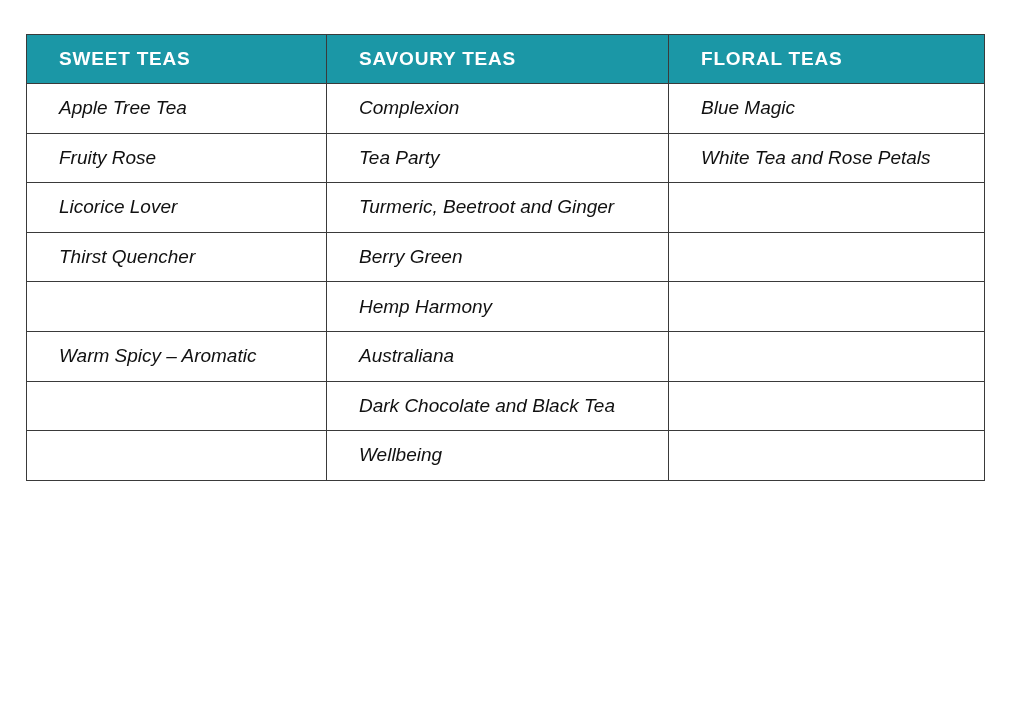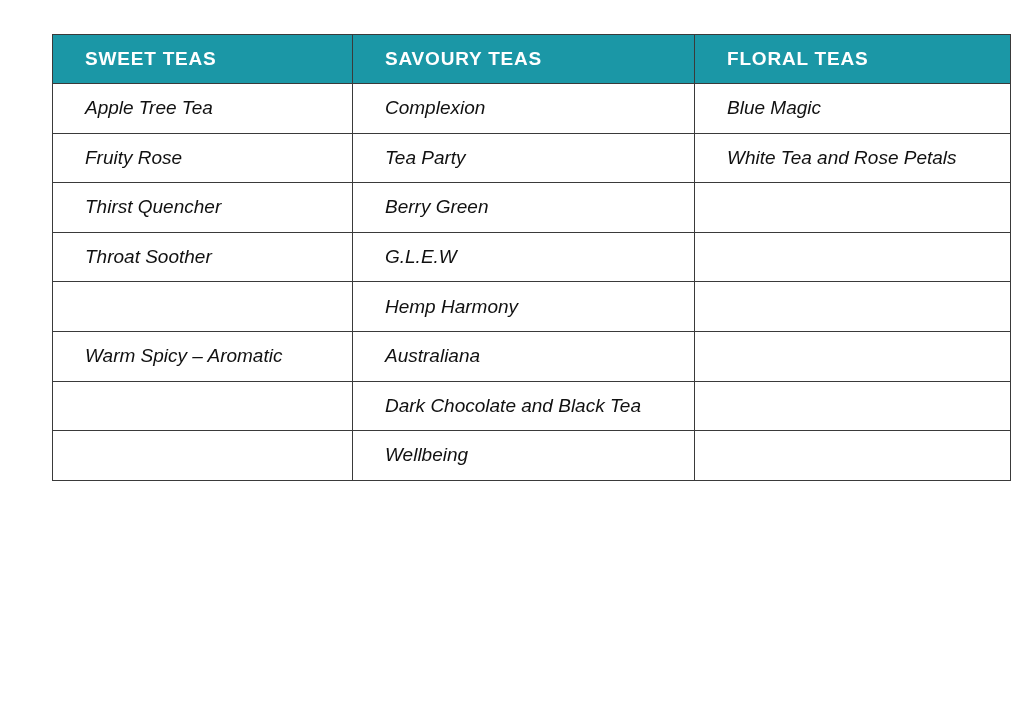--- a/index.html
+++ b/index.html
@@ -1,18 +1,18 @@
 <!DOCTYPE html>
 <html><head>
   <meta charset="utf-8">
   <style>
     html, body { margin: 0; padding: 0; background: #ffffff; }
     body { width: 1024px; height: 712px; position: relative; overflow: hidden; }
     .tea-table {
-      position: absolute; left: 52px; top: 34px;
+      position: absolute; left: 26px; top: 34px;
       width: 958px; border-collapse: collapse;
       font-family: "Liberation Sans", sans-serif;
       table-layout: fixed;
     }
     .tea-table col.c1 { width: 300px; }
     .tea-table col.c2 { width: 342px; }
     .tea-table col.c3 { width: 316px; }
     .tea-table th {
       background: #1b97a6; color: #ffffff; text-align: left;
       font-weight: bold; font-size: 19px; letter-spacing: 0.8px;
@@ -48,27 +48,27 @@
         <td>Apple Tree Tea</td>
         <td>Complexion</td>
         <td>Blue Magic</td>
       </tr>
       <tr>
         <td>Fruity Rose</td>
         <td>Tea Party</td>
         <td>White Tea and Rose Petals</td>
       </tr>
       <tr>
-        <td>Thirst Quencher</td>
-        <td>Berry Green</td>
+        <td>Licorice Lover</td>
+        <td>Turmeric, Beetroot and Ginger</td>
         <td></td>
       </tr>
       <tr>
-        <td>Throat Soother</td>
-        <td>G.L.E.W</td>
+        <td>Thirst Quencher</td>
+        <td>Berry Green</td>
         <td></td>
       </tr>
       <tr>
         <td></td>
         <td>Hemp Harmony</td>
         <td></td>
       </tr>
       <tr>
         <td>Warm Spicy – Aromatic</td>
         <td>Australiana</td>

